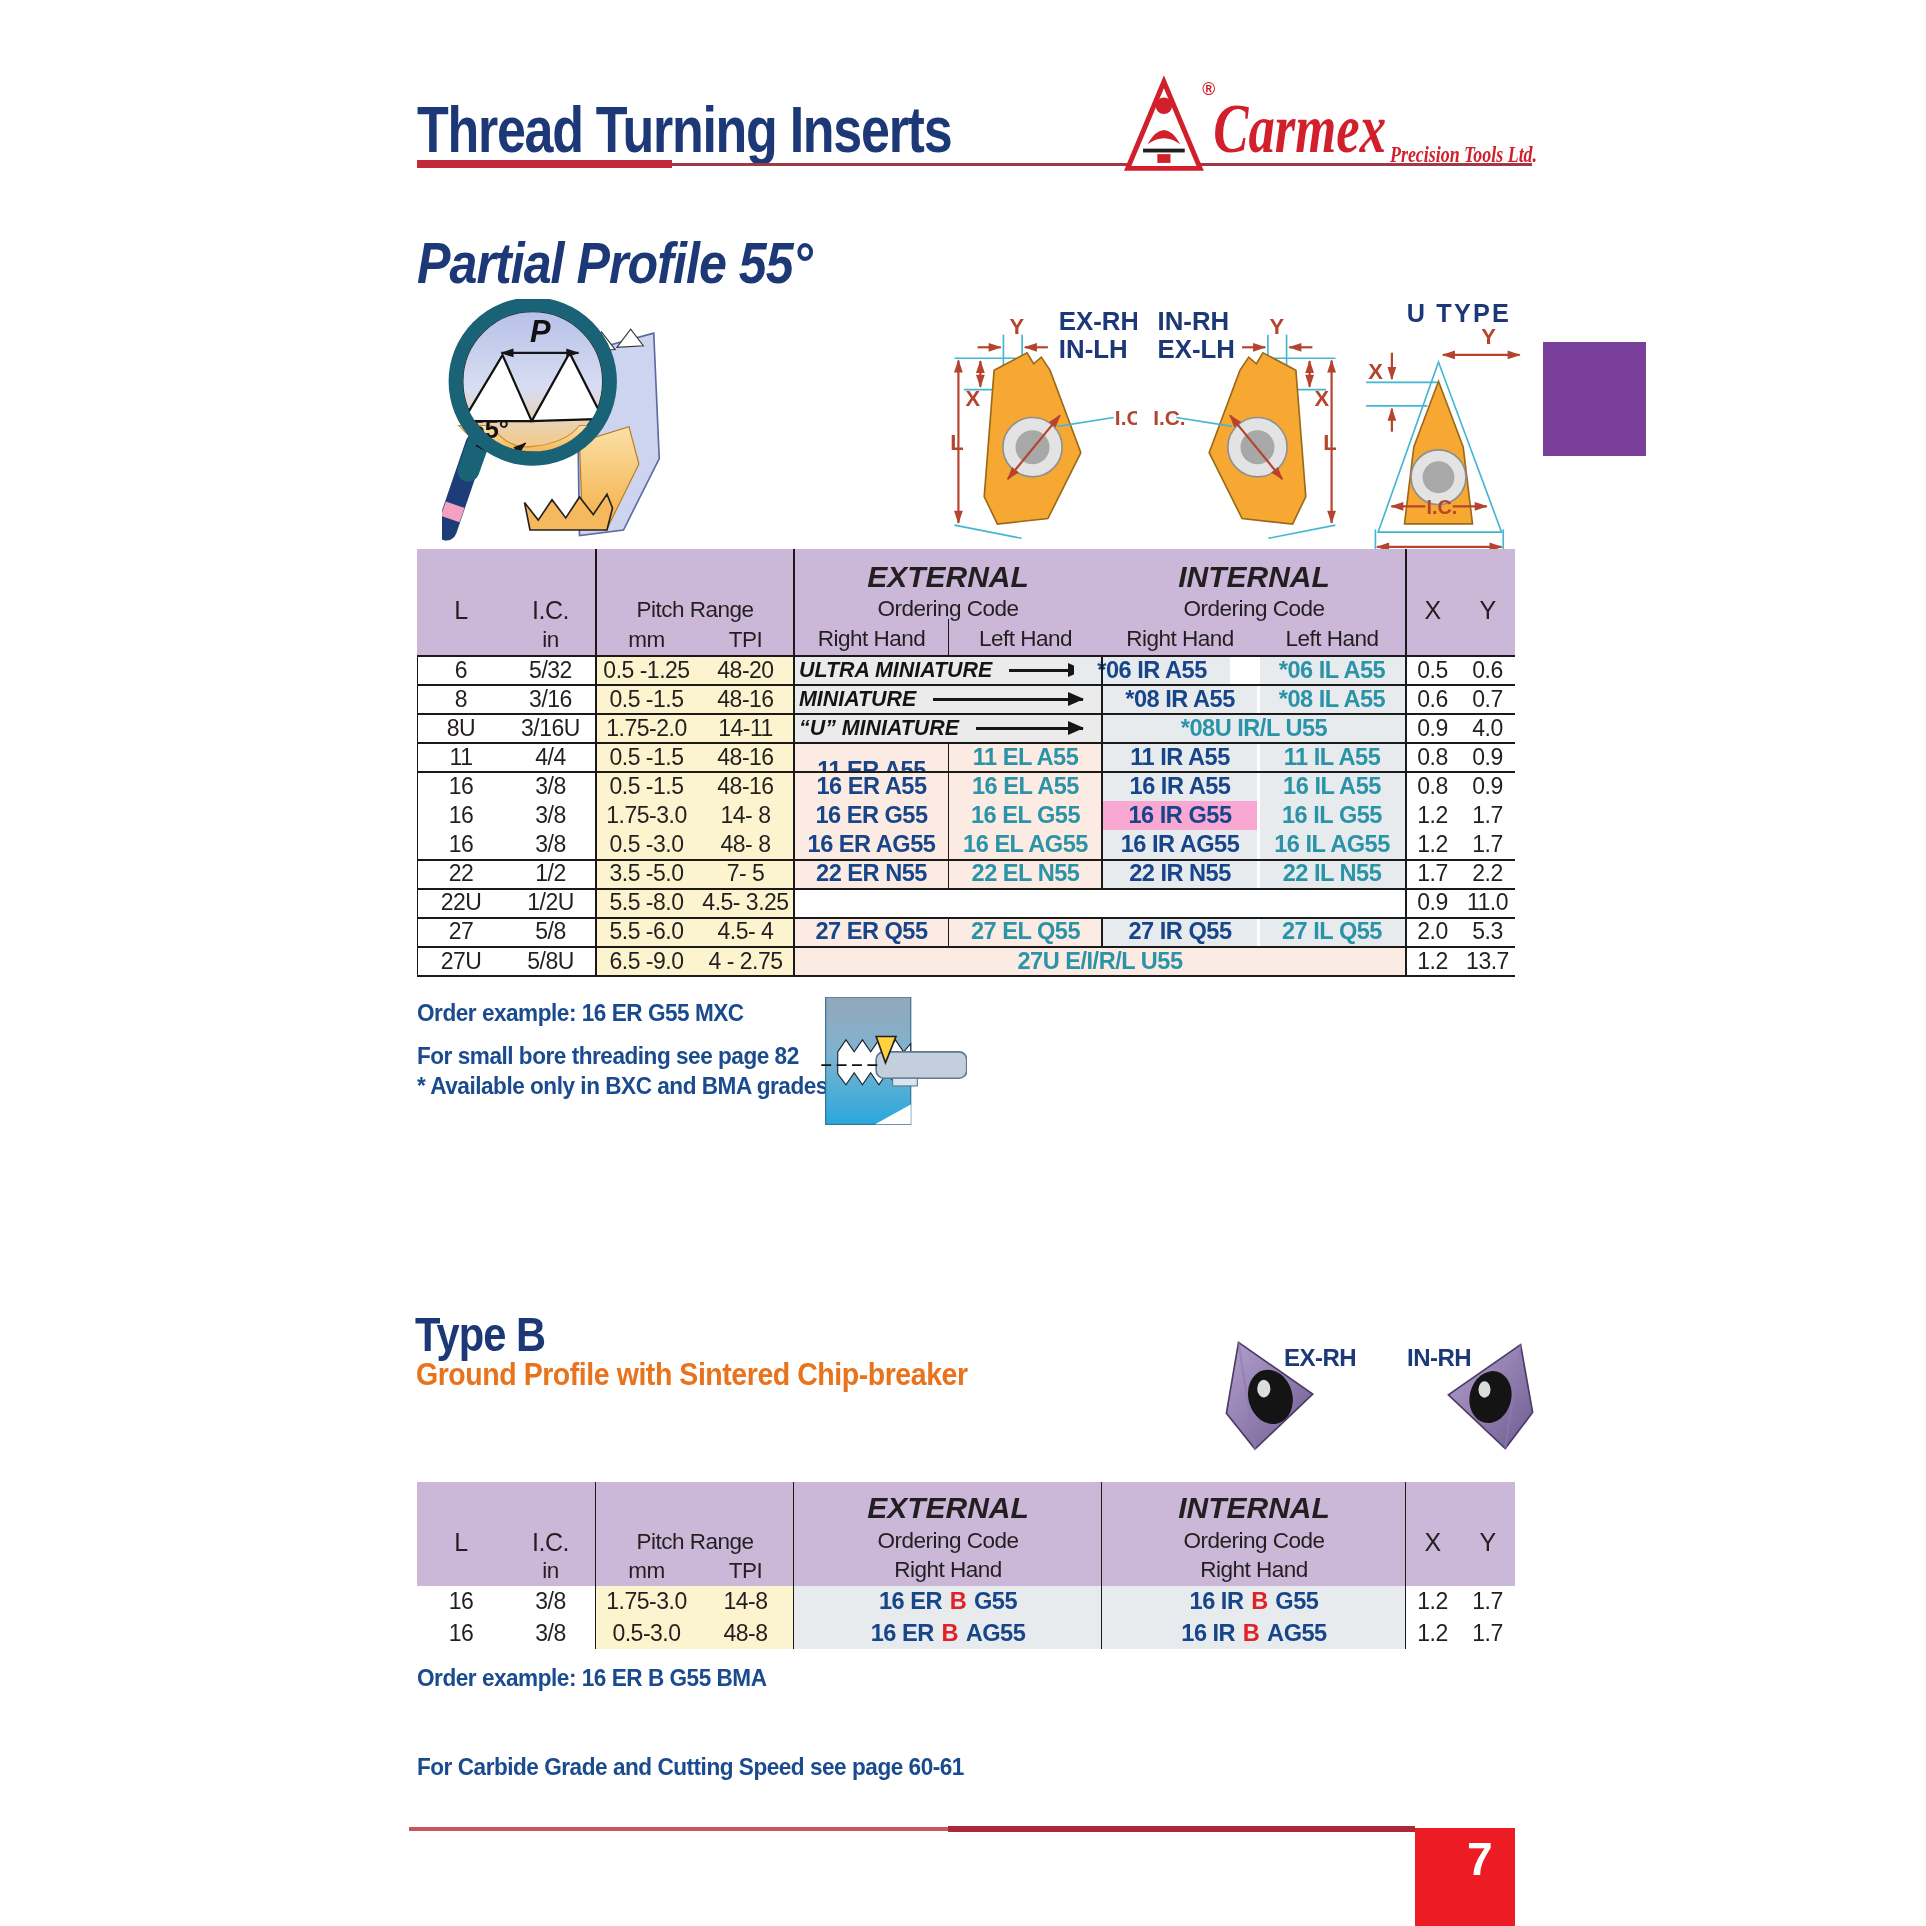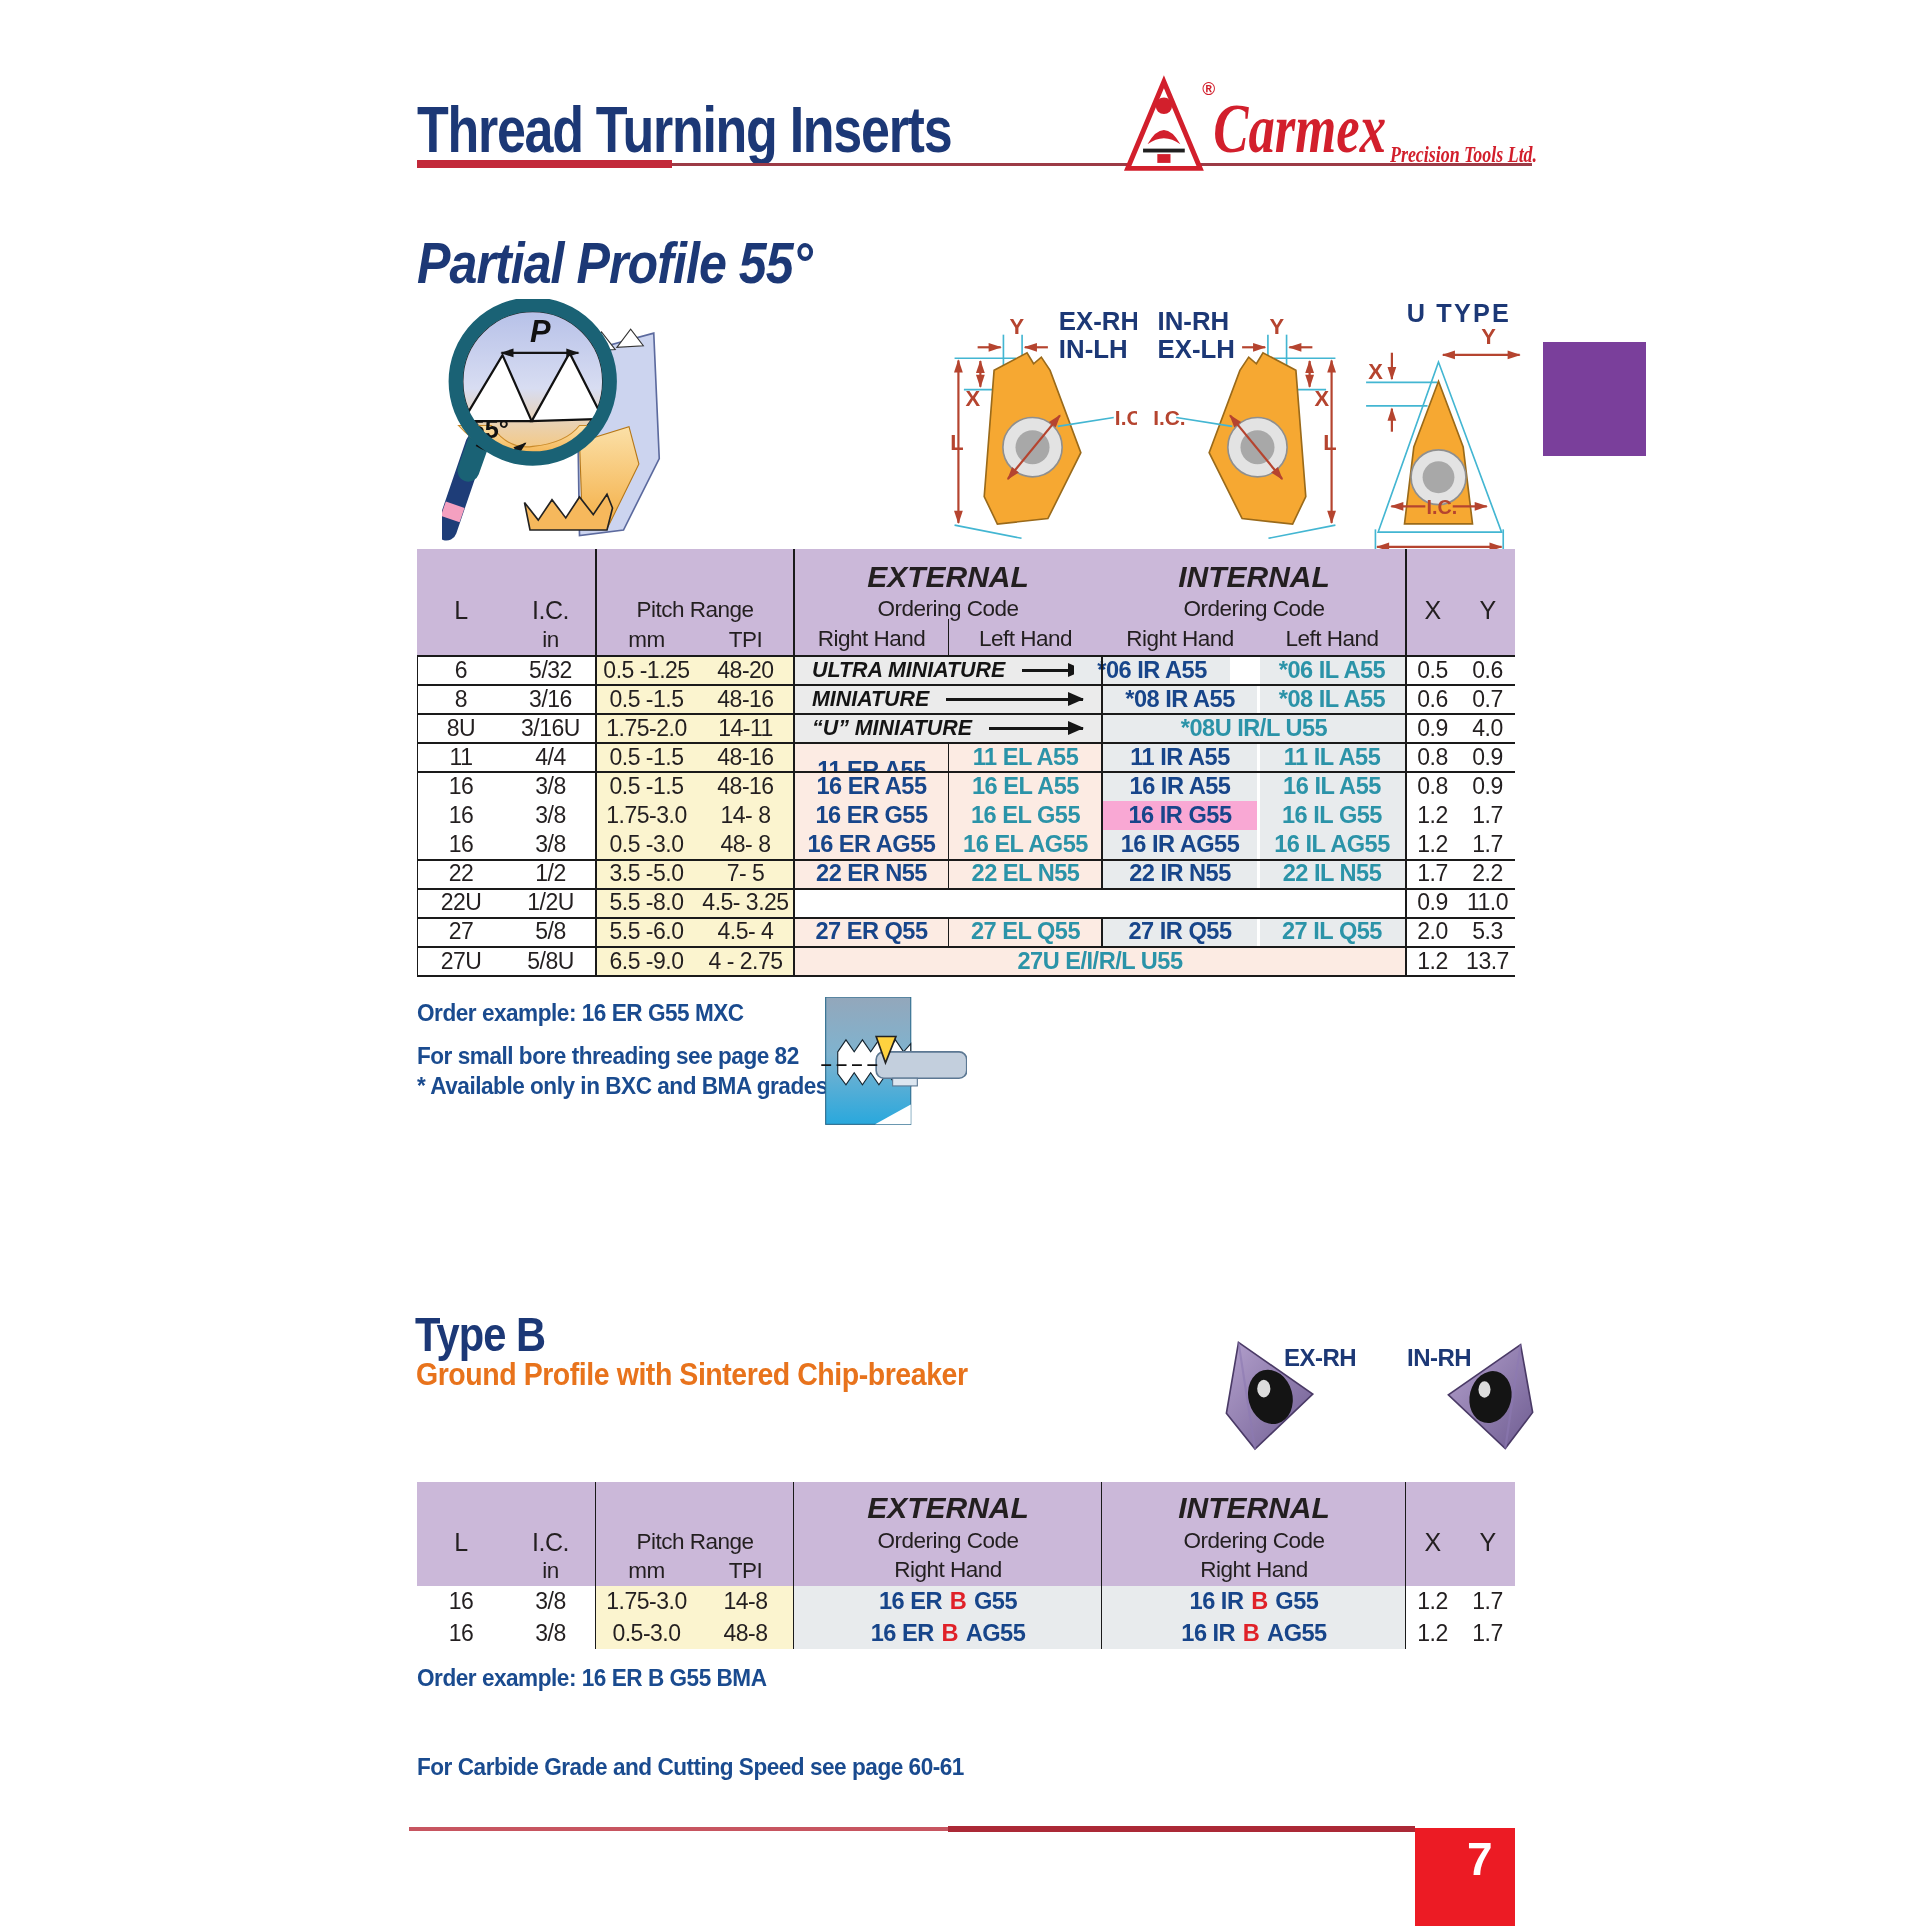--- a/index.html
+++ b/index.html
@@ -21,21 +21,21 @@
   .h-big{font-size:30px;font-weight:bold;font-style:italic;letter-spacing:0;}
   .h-mid{font-size:22.5px;}
   .h-lab{font-size:25px;}
   .cell{position:absolute;top:0;height:100%;display:flex;align-items:center;justify-content:center;font-size:23px;letter-spacing:-0.5px;white-space:pre;color:#231f20;}
   .zone{position:absolute;top:0;height:100%;display:flex;align-items:center;justify-content:center;}
   .code{font-weight:bold;font-size:23.6px;letter-spacing:-0.5px;white-space:pre;}
   .rh{color:#17458a;}
   .lh{color:#2b93a8;}
   .bred{color:#e02128;}
   .lab{font-style:italic;font-weight:600;font-size:21.4px;color:#141414;white-space:pre;}
-  .labzone{justify-content:flex-start;padding-left:18px;box-sizing:border-box;}
+  .labzone{justify-content:flex-start;padding-left:5px;box-sizing:border-box;}
   .arrow{flex:1;height:2.7px;background:#151515;position:relative;margin:0 18.7px 0 16.5px;}
   .arrow:after{content:"";position:absolute;right:-1.1px;top:-6.6px;width:0;height:0;border-left:16.5px solid #151515;border-top:7.7px solid transparent;border-bottom:7.7px solid transparent;}
   .row{position:absolute;left:0;width:1098px;height:29px;}
   .vline{position:absolute;width:1.6px;background:#1a1a1a;}
   .hline{position:absolute;left:0;width:1098px;height:1.6px;background:#1a1a1a;}
   .wgap{position:absolute;width:2.7px;background:#fff;}
   
   .f-rule-a{position:absolute;left:409px;top:1827px;width:539px;height:4.4px;background:#c75560;}
   .f-rule-b{position:absolute;left:948px;top:1826px;width:467px;height:5.5px;background:#ab2936;}
   .pagebox{position:absolute;left:1415px;top:1828px;width:100px;height:98px;background:#ec1b24;}

